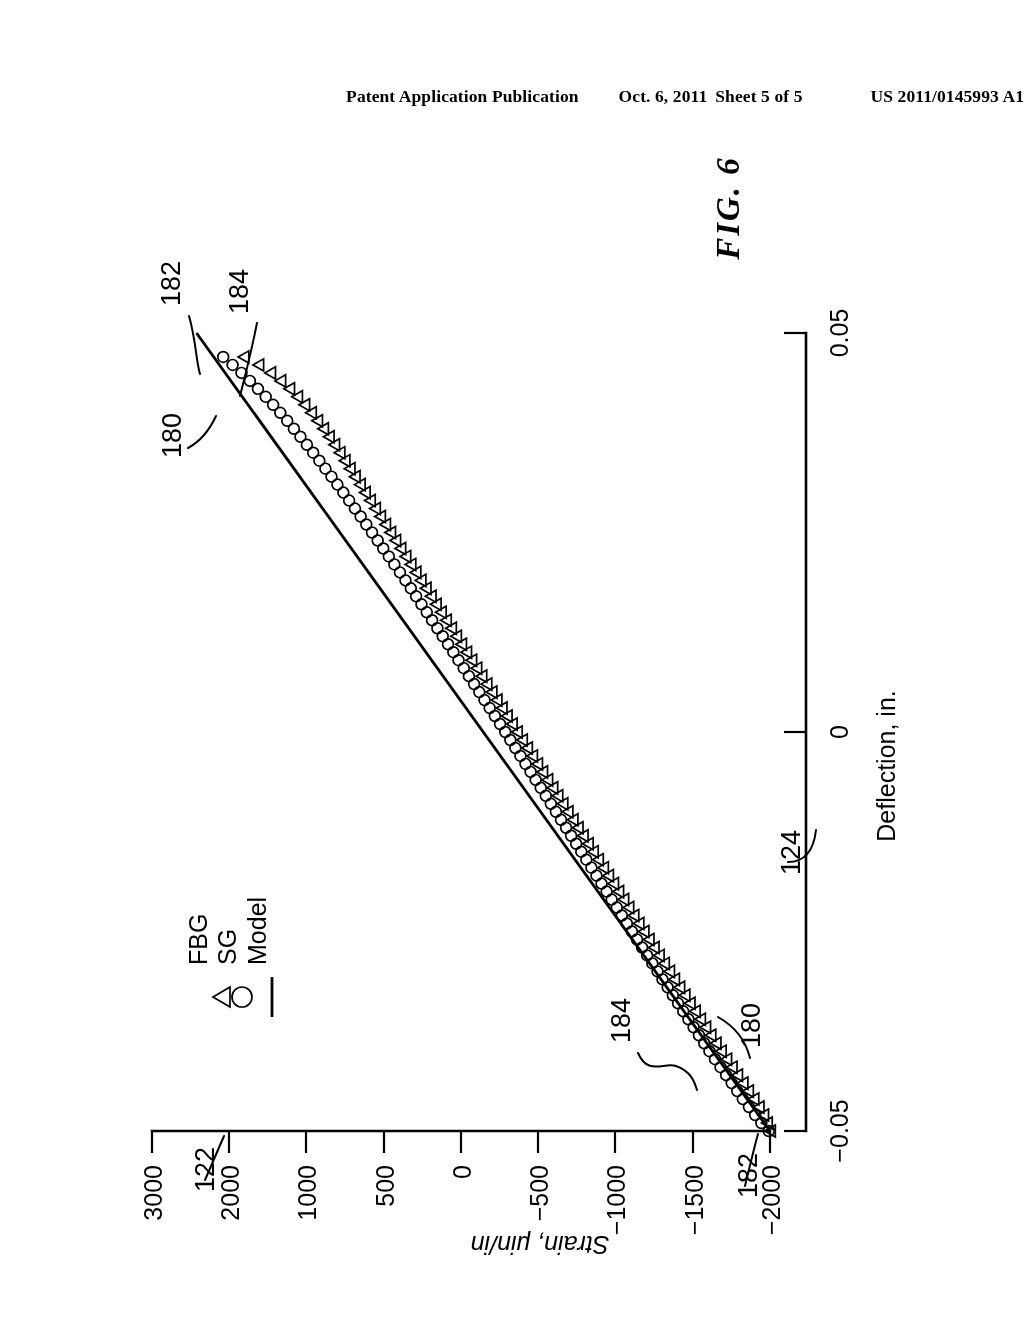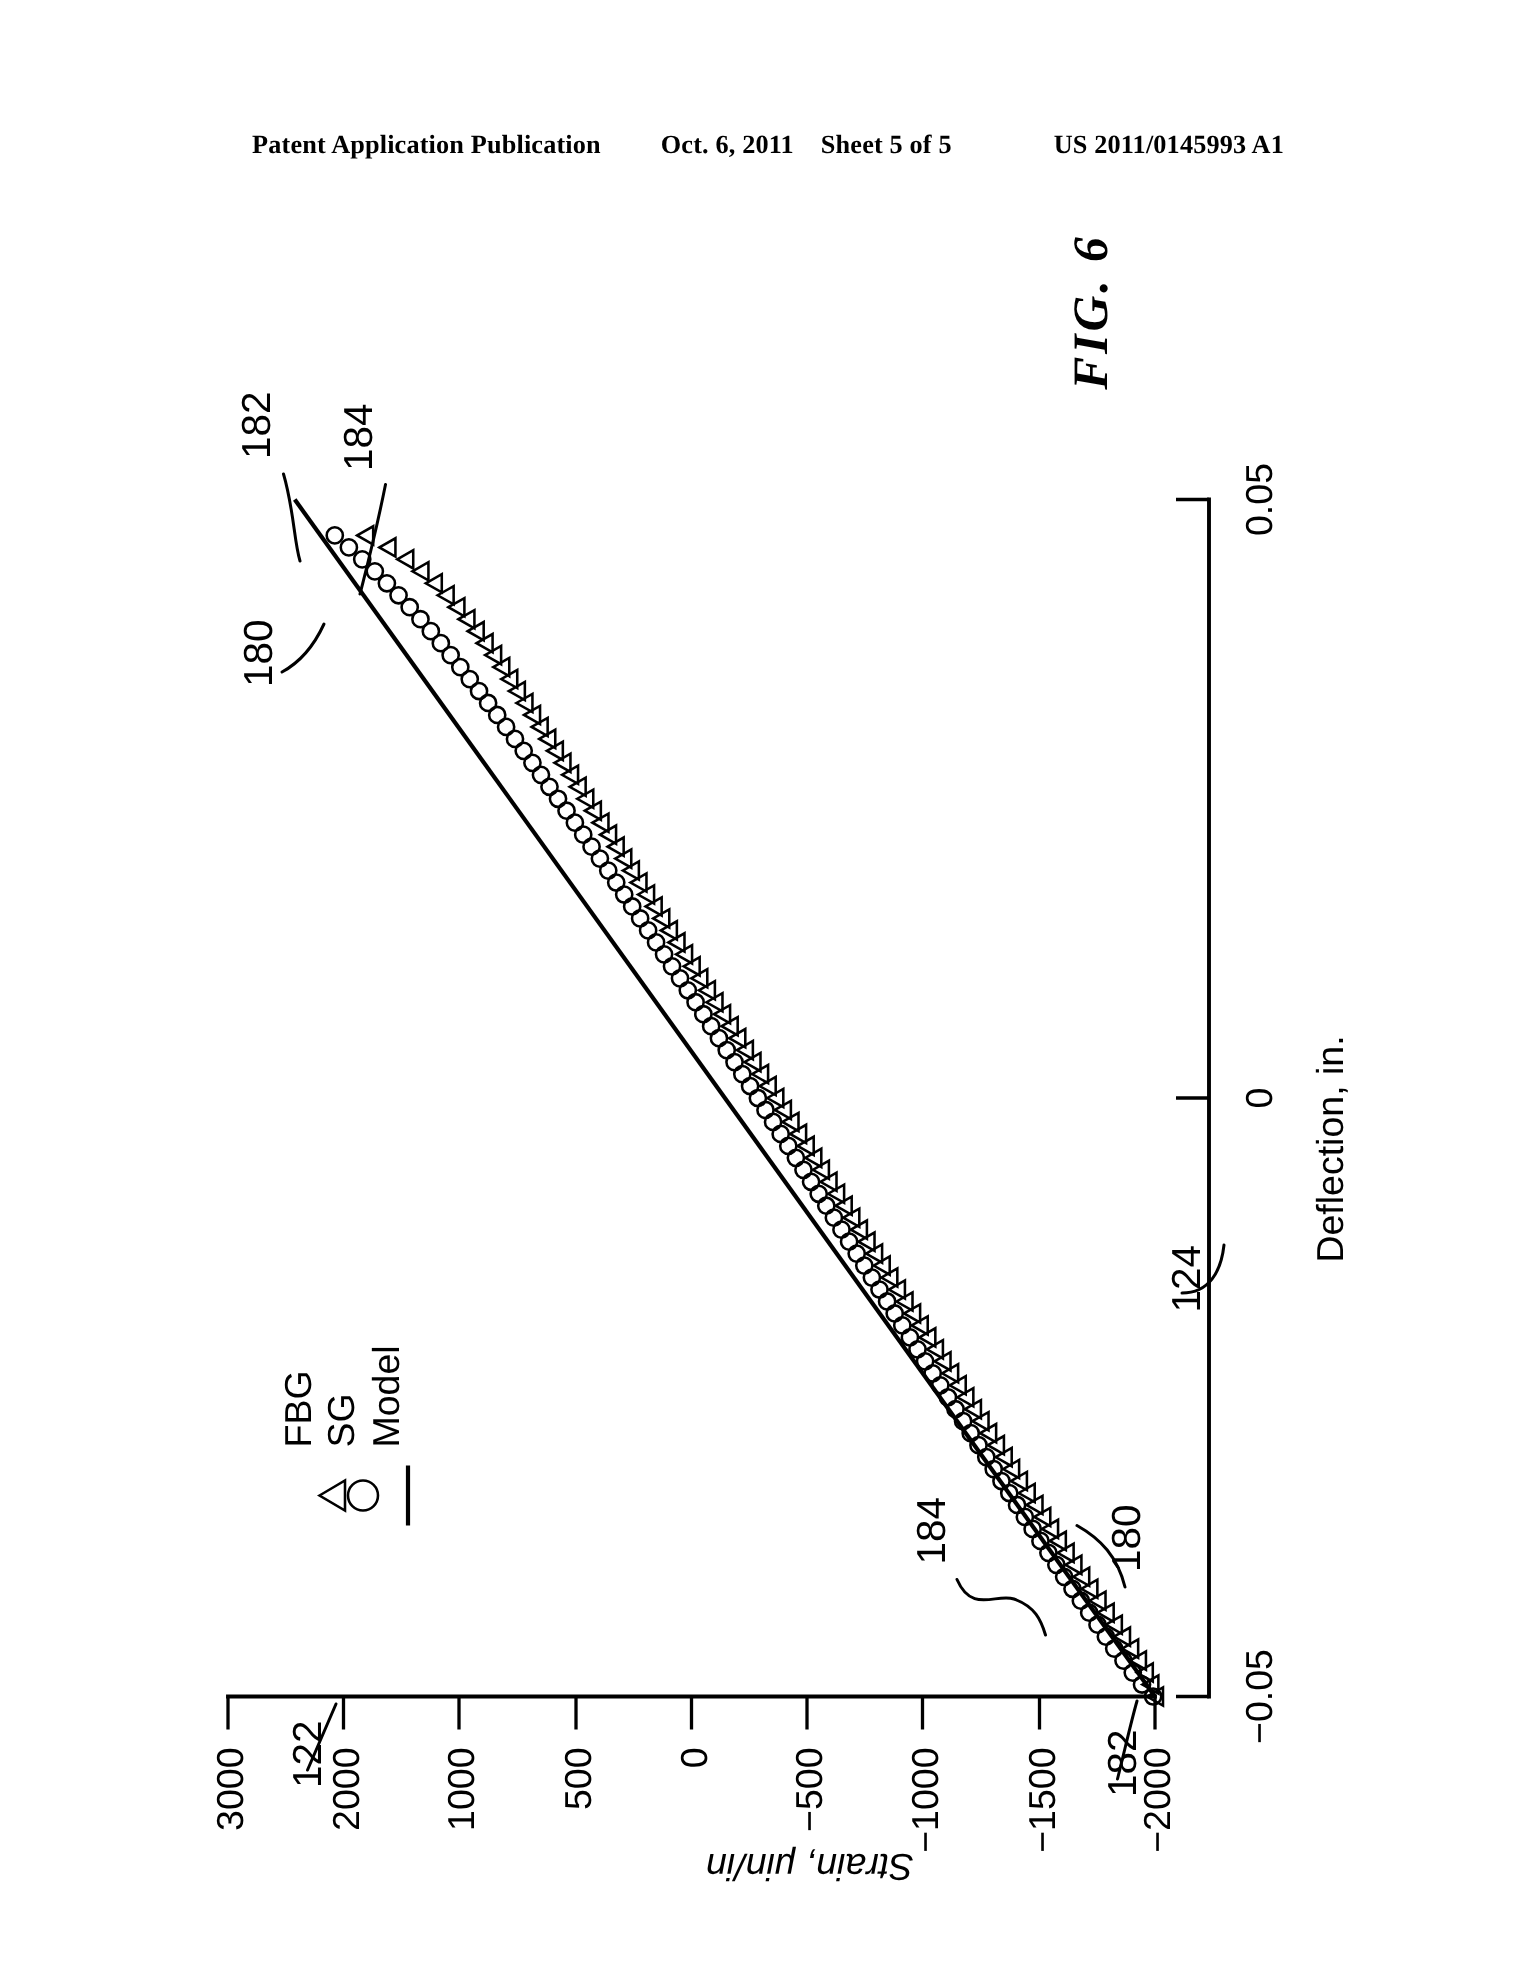--- a/index.html
+++ b/index.html
@@ -17,30 +17,30 @@
 
   
   #patent-header {
     position: absolute;
     top: 86px;
     left: 0;
     width: 1024px;
     height: 26px;
     display: flex;
     align-items: baseline;
-    justify-content: center;
+    justify-content: flex-end;
     font-family: "Liberation Serif", serif;
     font-weight: bold;
     font-size: 17.5px;
     color: #000;
     letter-spacing: 0.1px;
     white-space: nowrap;
   }
   #patent-header .hdr-pub   { margin-right: 40px; }
-  #patent-header .hdr-date  { margin-right: 18px; }
+  #patent-header .hdr-date  { margin-right: 8px; }
   #patent-header .hdr-sheet { margin-right: 68px; }
   #patent-header .hdr-num   { }
 
   
   #figure-area {
     position: absolute;
     left: 0;
     top: 118px;
     width: 1024px;
     height: 1202px;

